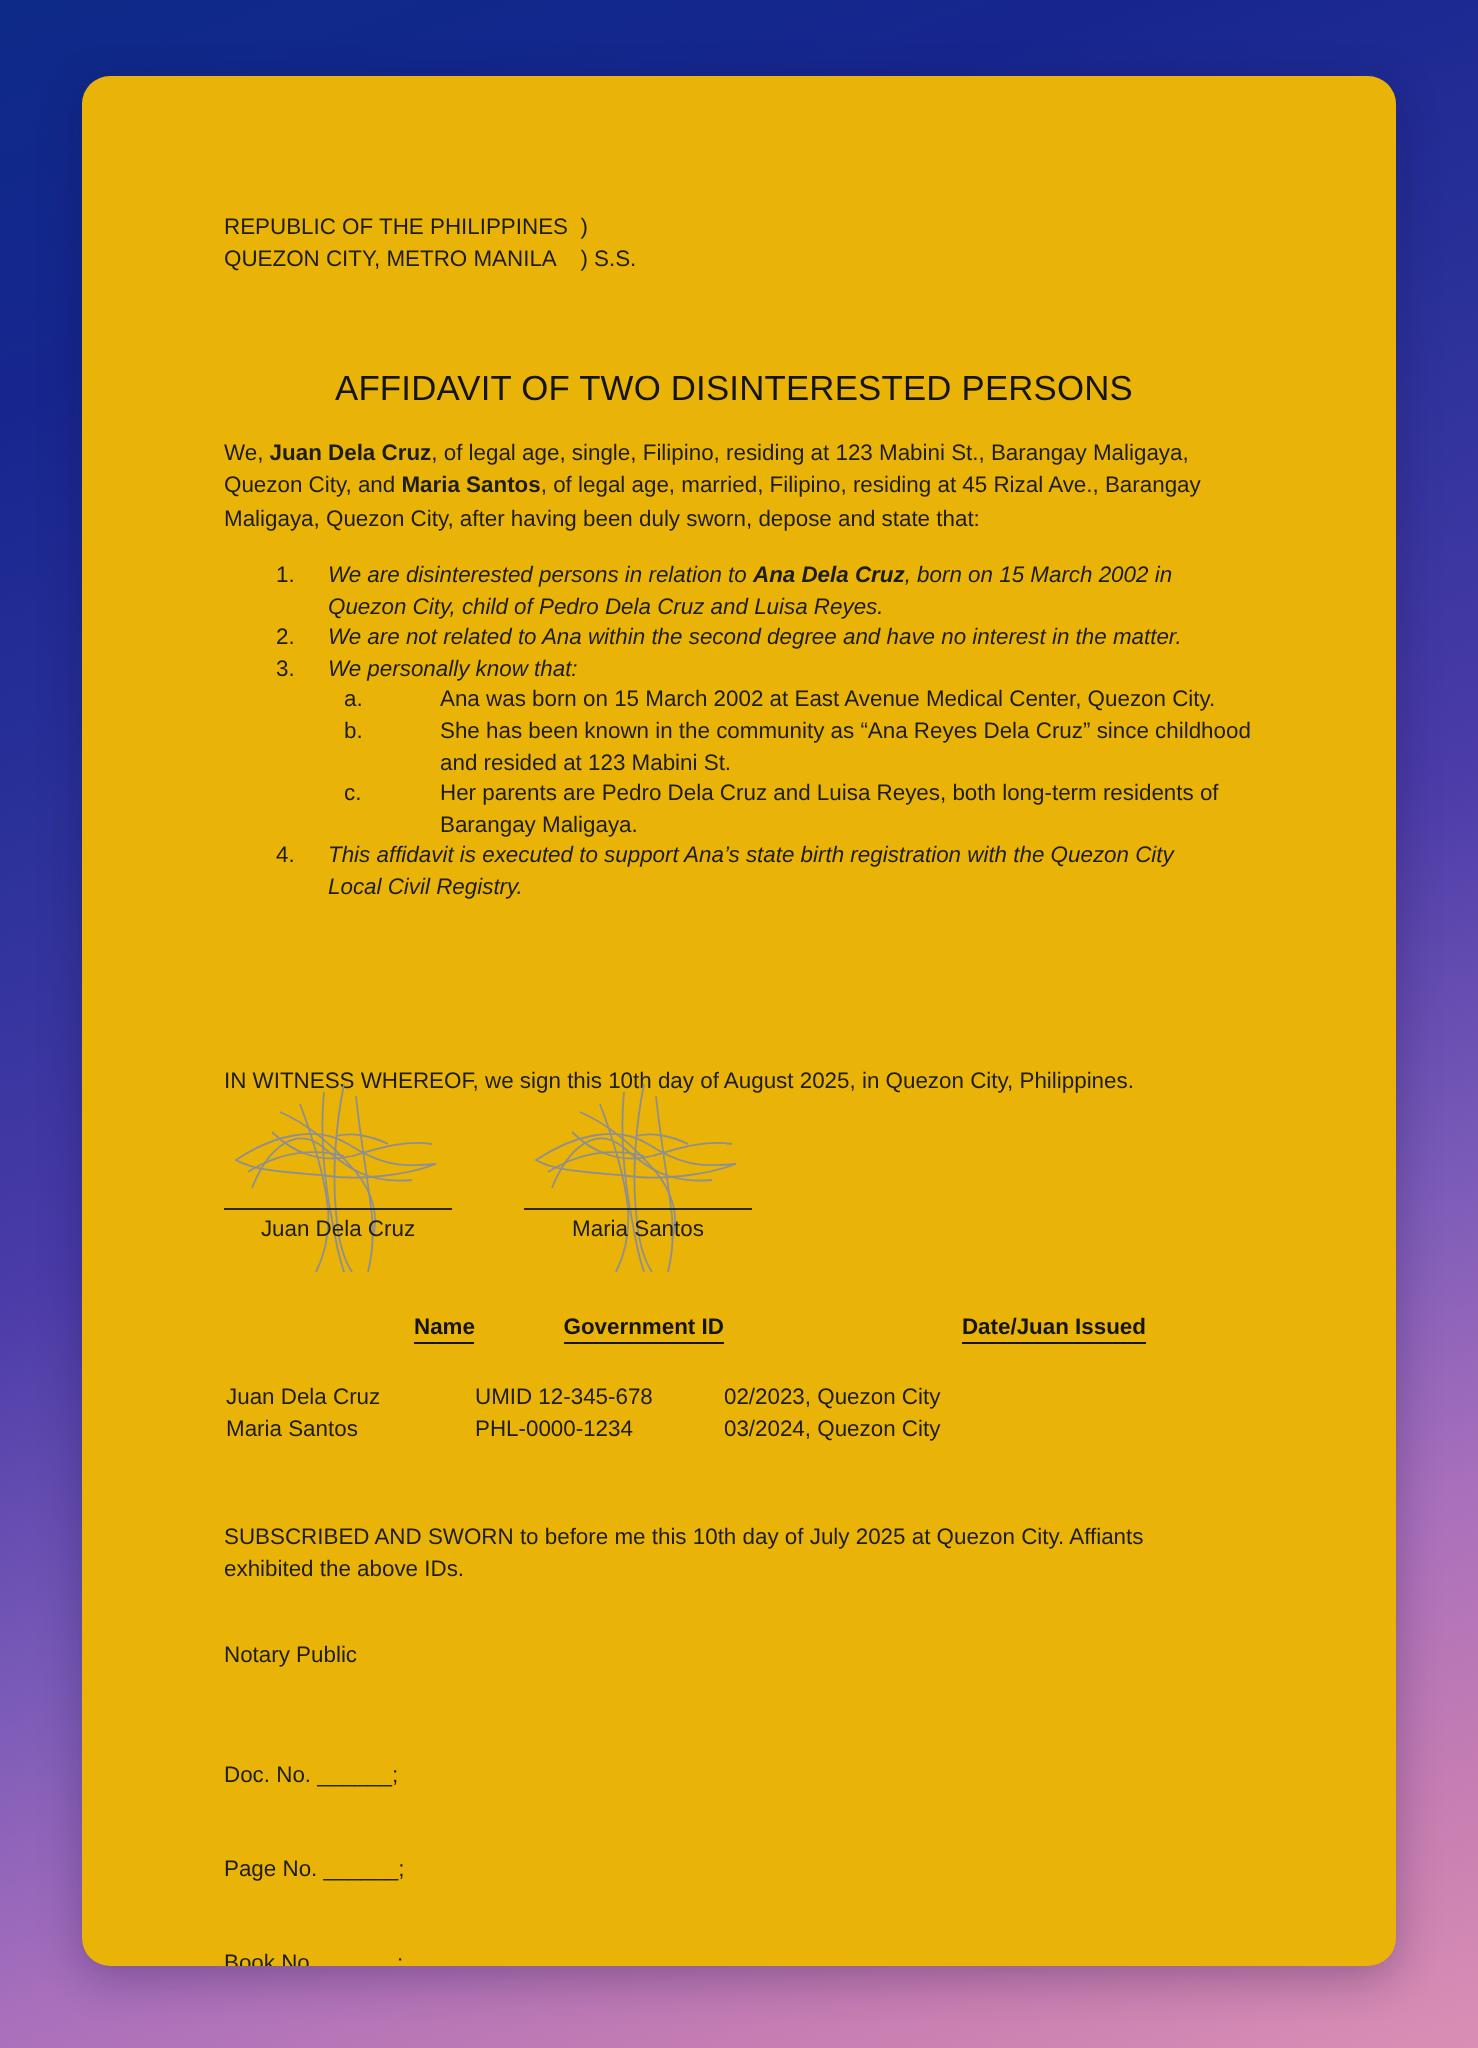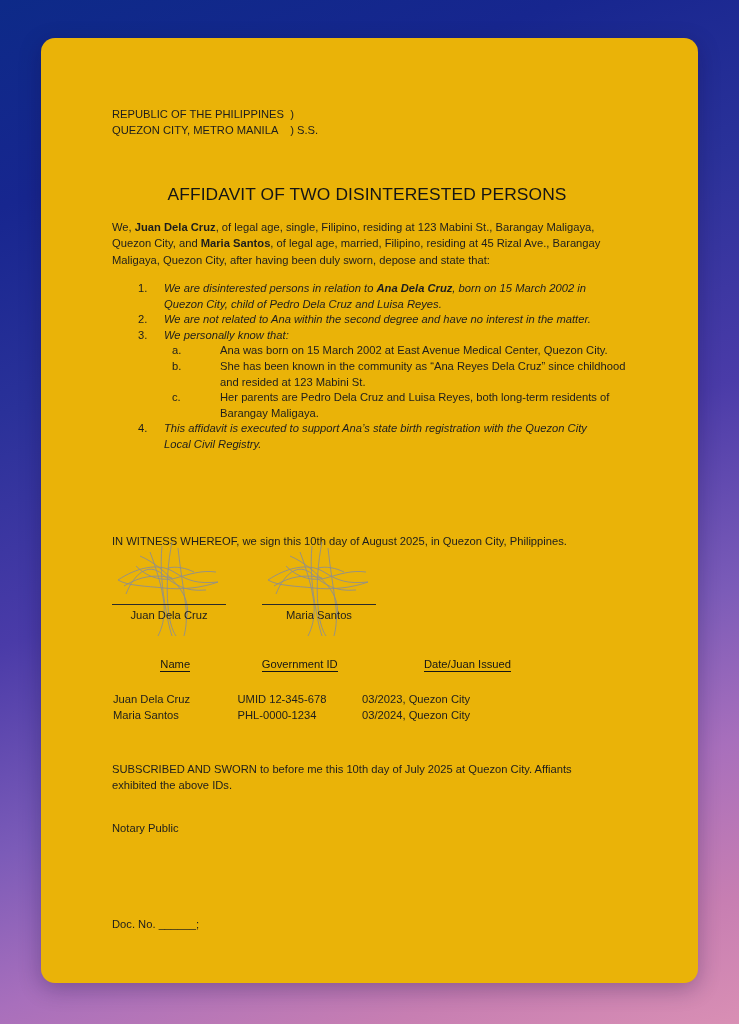--- a/index.html
+++ b/index.html
@@ -186,22 +186,22 @@
   
   .id-table {
     position: absolute;
     top: 620px;
     left: 1px;
     width: 460px;
     font-size: 11.2px;
     border-collapse: collapse;
   }
   .id-table th {
-    text-align: center;
-    font-weight: 400;
+    text-align: right;
+    font-weight: 700;
     padding: 0 0 2px 0;
     color: #151515;
   }
   .id-table th span {
     border-bottom: 1px solid #151515;
     padding-bottom: 1px;
     display: inline-block;
   }
   .id-table td {
     text-align: left;
@@ -233,21 +233,21 @@
   }
   .notary-nos {
     position: absolute;
     top: 812px;
     left: 0;
     font-size: 11.2px;
     line-height: 15.6px;
     white-space: pre;
     color: #1d1d1d;
   }
-  .notary-nos div { white-space: pre; margin-top: 36px; }
+  .notary-nos div { white-space: pre; }
 </style>
 </head>
 <body>
 
 <div class="page-wrap">
   <div class="paper">
     <div class="content">
 
       <div class="jurisdiction"><span>REPUBLIC OF THE PHILIPPINES  )</span>
 <span>QUEZON CITY, METRO MANILA    ) S.S.</span></div>
@@ -342,21 +342,21 @@
           <tr>
             <th class="col-name"><span>Name</span></th>
             <th class="col-gid"><span>Government ID</span></th>
             <th class="col-date"><span>Date/Juan Issued</span></th>
           </tr>
         </thead>
         <tbody>
           <tr>
             <td>Juan Dela Cruz</td>
             <td>UMID 12-345-678</td>
-            <td>03/2023, Quezon City</td>
+            <td>02/2023, Quezon City</td>
           </tr>
           <tr>
             <td>Maria Santos</td>
             <td>PHL-0000-1234</td>
             <td>03/2024, Quezon City</td>
           </tr>
         </tbody>
       </table>
 
       <div class="sworn">SUBSCRIBED AND SWORN to before me this 10th day of July 2025 at Quezon City. Affiants exhibited the above IDs.</div>

